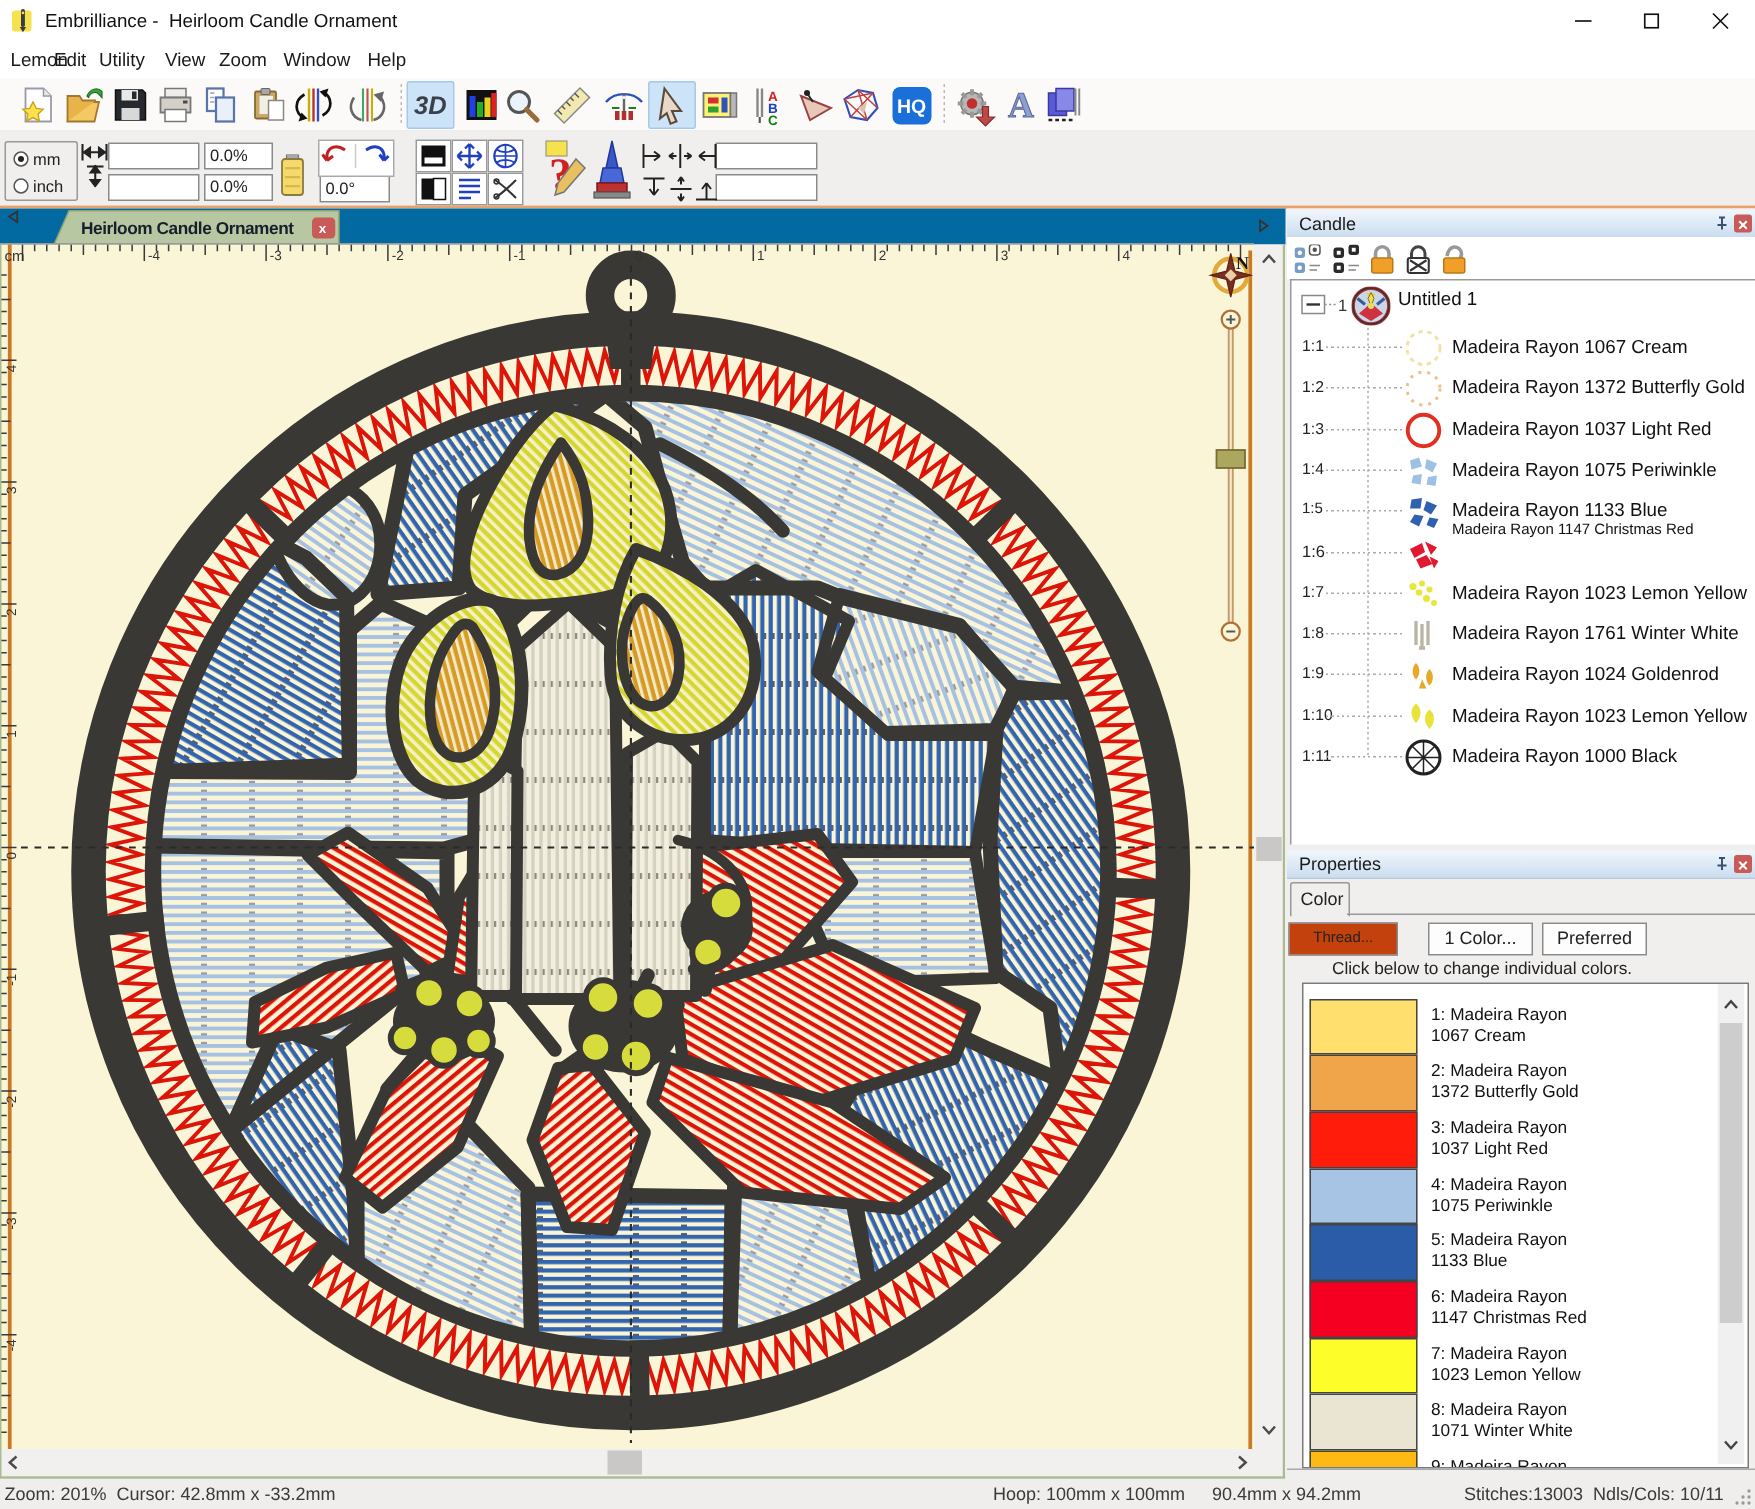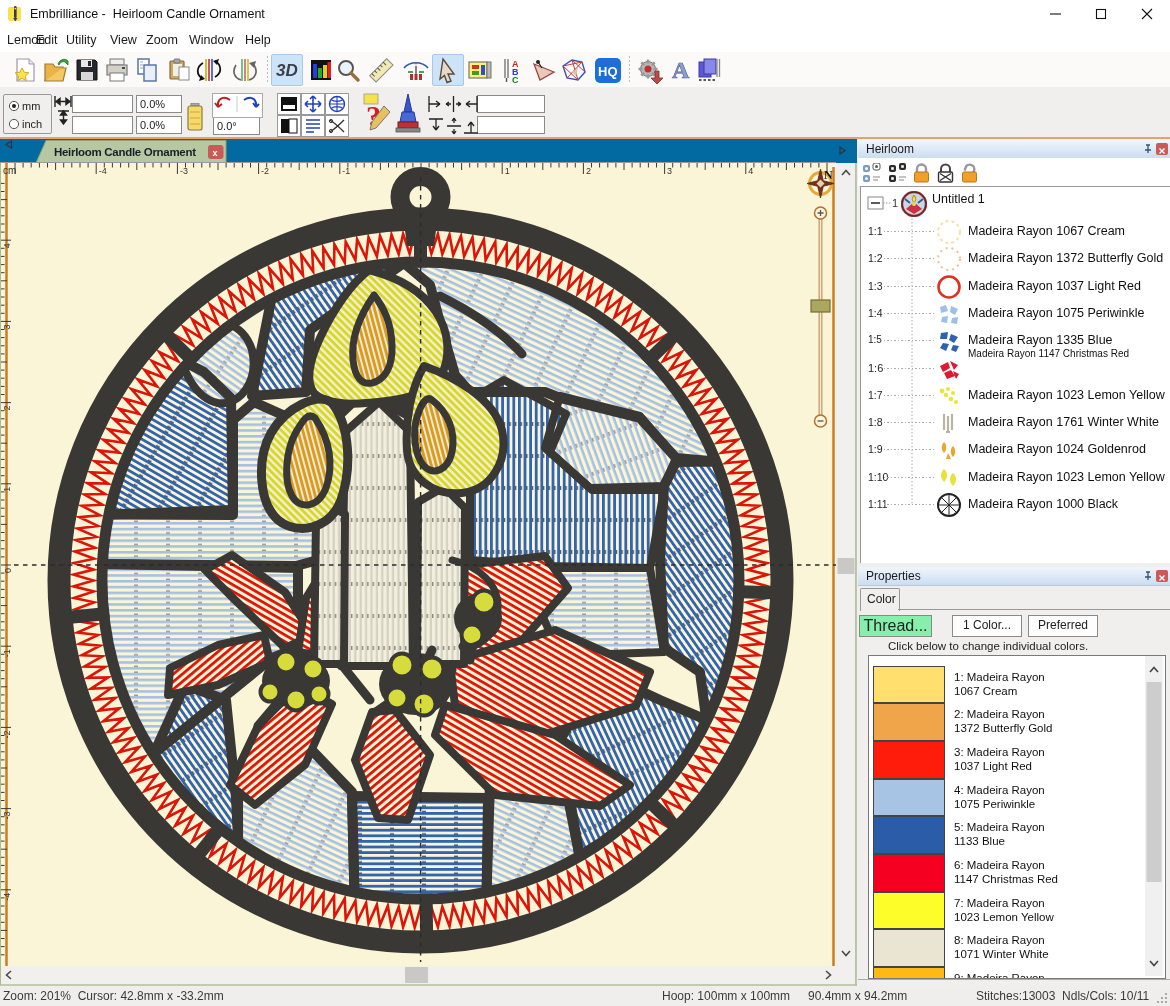--- a/index.html
+++ b/index.html
@@ -495,21 +495,21 @@
     <path d="M11,971 L6.5,975 L11,979" stroke="#4a4a4a" stroke-width="1.6" fill="none"></path>
     <path d="M826,971 L830.5,975 L826,979" stroke="#4a4a4a" stroke-width="1.6" fill="none"></path>
     <rect x="405" y="967" width="23" height="16" fill="#C9C8C6"></rect>
     <line x1="0.5" y1="163" x2="0.5" y2="985" stroke="#AABB92" stroke-width="1"></line>
     <line x1="856" y1="163" x2="856" y2="985" stroke="#AABB92" stroke-width="1.6"></line>
     <line x1="0" y1="985" x2="857" y2="985" stroke="#AABB92" stroke-width="1.6"></line>
     <line x1="0" y1="162.5" x2="836" y2="162.5" stroke="#999" stroke-width="1"></line>
   </svg>
 <div class="abs" style="left:857px;top:139px;width:313px;height:847px;background:#F0EFEE"></div>
 <div class="abs" style="left:858px;top:140px;width:312px;height:18px;background:linear-gradient(180deg,#F0F6FC,#CBDDF0);border-bottom:1px solid #B8C8DC">
-    <div class="abs" style="left:8px;top:2px;font-size:12px;color:#1a1a1a">Heirloom</div>
+    <div class="abs" style="left:8px;top:2px;font-size:12px;color:#1a1a1a">Candle</div>
     <svg class="abs" style="left:284px;top:3px" width="12" height="12" viewBox="0 0 12 12">
       <path d="M4,2 H8 M6,2 V7 M3,7 H9 M6,7 V10" stroke="#39516E" stroke-width="1.3" fill="none"></path>
     </svg>
     <div class="abs" style="left:298px;top:3px;width:12px;height:12px;background:#C85B57;border-radius:2px"><svg width="12" height="12" viewBox="0 0 12 12">
         <path d="M3.5,3.5 L8.5,8.5 M8.5,3.5 L3.5,8.5" stroke="#fff" stroke-width="1.4"></path>
       </svg></div>
   </div>
 <div class="abs" style="left:858px;top:158px;width:312px;height:28px;background:#fff"></div>
 <svg class="abs" style="left:863px;top:163px" width="120" height="20" viewBox="0 0 120 20">
 <g>
@@ -587,21 +587,21 @@
 <div class="abs" style="left:884px;top:313px;width:52px;height:1px;background:repeating-linear-gradient(90deg,#aaa 0 1.5px,transparent 1.5px 3.5px)"></div>
 <svg class="abs" style="left:936px;top:301px" width="26" height="26" viewBox="0 0 26 26">
     <path d="M4,6 L10,4 L12,10 L5,12 Z M15,5 L22,8 L19,14 L14,11 Z M6,16 L12,15 L11,22 L5,21 Z M16,17 L22,16 L21,23 L15,22 Z" fill="#9EC0E4"></path>
   </svg>
 <div class="abs" style="left:968px;top:306px;font-size:12.5px;color:#111">Madeira Rayon 1075 Periwinkle</div>
 <div class="abs" style="left:868px;top:334px;font-size:10px;color:#222">1:5</div>
 <div class="abs" style="left:884px;top:340px;width:52px;height:1px;background:repeating-linear-gradient(90deg,#aaa 0 1.5px,transparent 1.5px 3.5px)"></div>
 <svg class="abs" style="left:936px;top:328px" width="26" height="26" viewBox="0 0 26 26">
     <path d="M5,5 L12,4 L11,11 L4,11 Z M15,6 L22,9 L18,15 L13,12 Z M7,15 L13,16 L10,23 L4,20 Z M17,17 L23,18 L20,24 L15,22 Z" fill="#3060B0"></path>
   </svg>
-<div class="abs" style="left:968px;top:333px;font-size:12.5px;color:#111">Madeira Rayon 1335 Blue</div>
+<div class="abs" style="left:968px;top:333px;font-size:12.5px;color:#111">Madeira Rayon 1133 Blue</div>
 <div class="abs" style="left:868px;top:362px;font-size:11px;color:#222">1:6</div>
 <div class="abs" style="left:884px;top:368px;width:52px;height:1px;background:repeating-linear-gradient(90deg,#aaa 0 1.5px,transparent 1.5px 3.5px)"></div>
 <svg class="abs" style="left:936px;top:356px" width="26" height="26" viewBox="0 0 26 26">
     <path d="M4,10 L12,6 L14,12 L7,16 Z M14,5 L22,9 L18,14 Z M8,17 L15,14 L19,20 L11,23 Z M17,15 L23,18 L20,23 Z" fill="#E01830"></path>
   </svg>
 <div class="abs" style="left:968px;top:348px;font-size:10px;color:#111">Madeira Rayon 1147 Christmas Red</div>
 <div class="abs" style="left:868px;top:389px;font-size:10.5px;color:#222">1:7</div>
 <div class="abs" style="left:884px;top:395px;width:52px;height:1px;background:repeating-linear-gradient(90deg,#aaa 0 1.5px,transparent 1.5px 3.5px)"></div>
 <svg class="abs" style="left:936px;top:383px" width="26" height="26" viewBox="0 0 26 26">
     <circle cx="6" cy="8" r="2.4" fill="#E6E63C"></circle>
@@ -646,21 +646,21 @@
       <path d="M4,2 H8 M6,2 V7 M3,7 H9 M6,7 V10" stroke="#39516E" stroke-width="1.3" fill="none"></path>
     </svg>
     <div class="abs" style="left:298px;top:3px;width:12px;height:12px;background:#C85B57;border-radius:2px"><svg width="12" height="12" viewBox="0 0 12 12">
         <path d="M3.5,3.5 L8.5,8.5 M8.5,3.5 L3.5,8.5" stroke="#fff" stroke-width="1.4"></path>
       </svg></div>
   </div>
 <div class="abs" style="left:860px;top:588px;width:38px;height:22px;background:#F0EFEE;border:1px solid #999;border-bottom:none;border-radius:2px 2px 0 0">
 <div class="abs" style="left:6px;top:3px;font-size:12px;color:#222">Color</div>
   </div>
 <div class="abs" style="left:898px;top:609px;width:272px;height:1px;background:#999"></div>
-<div class="abs" style="left:859px;top:615px;width:71px;height:20px;background:#86efac;border:1px solid #8a8a8a;font-size:16px;color:#222;text-align:center;line-height:19px">Thread...</div>
+<div class="abs" style="left:859px;top:615px;width:71px;height:20px;background:#c2410c;border:1px solid #8a8a8a;font-size:10px;color:#222;text-align:center;line-height:19px">Thread...</div>
 <div class="abs" style="left:952px;top:615px;width:68px;height:20px;background:#FDFDFD;border:1px solid #8a8a8a;font-size:12px;color:#222;text-align:center;line-height:19px">1 Color...</div>
 <div class="abs" style="left:1028px;top:615px;width:68px;height:20px;background:#FDFDFD;border:1px solid #8a8a8a;font-size:12px;color:#222;text-align:center;line-height:19px">Preferred</div>
 <div class="abs" style="left:888px;top:640px;font-size:11.5px;color:#222">Click below to change individual colors.</div>
 <div class="abs" style="left:868px;top:655px;width:296px;height:322px;background:#fff;border:1px solid #7a7a7a;overflow:hidden">
     <div class="abs" style="left:4px;top:9.5px;width:72px;height:37.7px;background:#FFDF6E;border:1px solid #444;box-sizing:border-box"></div>
     <div class="abs" style="left:85px;top:13.5px;font-size:11.5px;color:#111;line-height:14px">1: Madeira Rayon<br>1067 Cream</div>
     <div class="abs" style="left:4px;top:47.2px;width:72px;height:37.7px;background:#F0A54B;border:1px solid #444;box-sizing:border-box"></div>
     <div class="abs" style="left:85px;top:51.2px;font-size:11.5px;color:#111;line-height:14px">2: Madeira Rayon<br>1372 Butterfly Gold</div>
     <div class="abs" style="left:4px;top:84.9px;width:72px;height:37.7px;background:#FF1C0A;border:1px solid #444;box-sizing:border-box"></div>
     <div class="abs" style="left:85px;top:88.9px;font-size:11.5px;color:#111;line-height:14px">3: Madeira Rayon<br>1037 Light Red</div>

